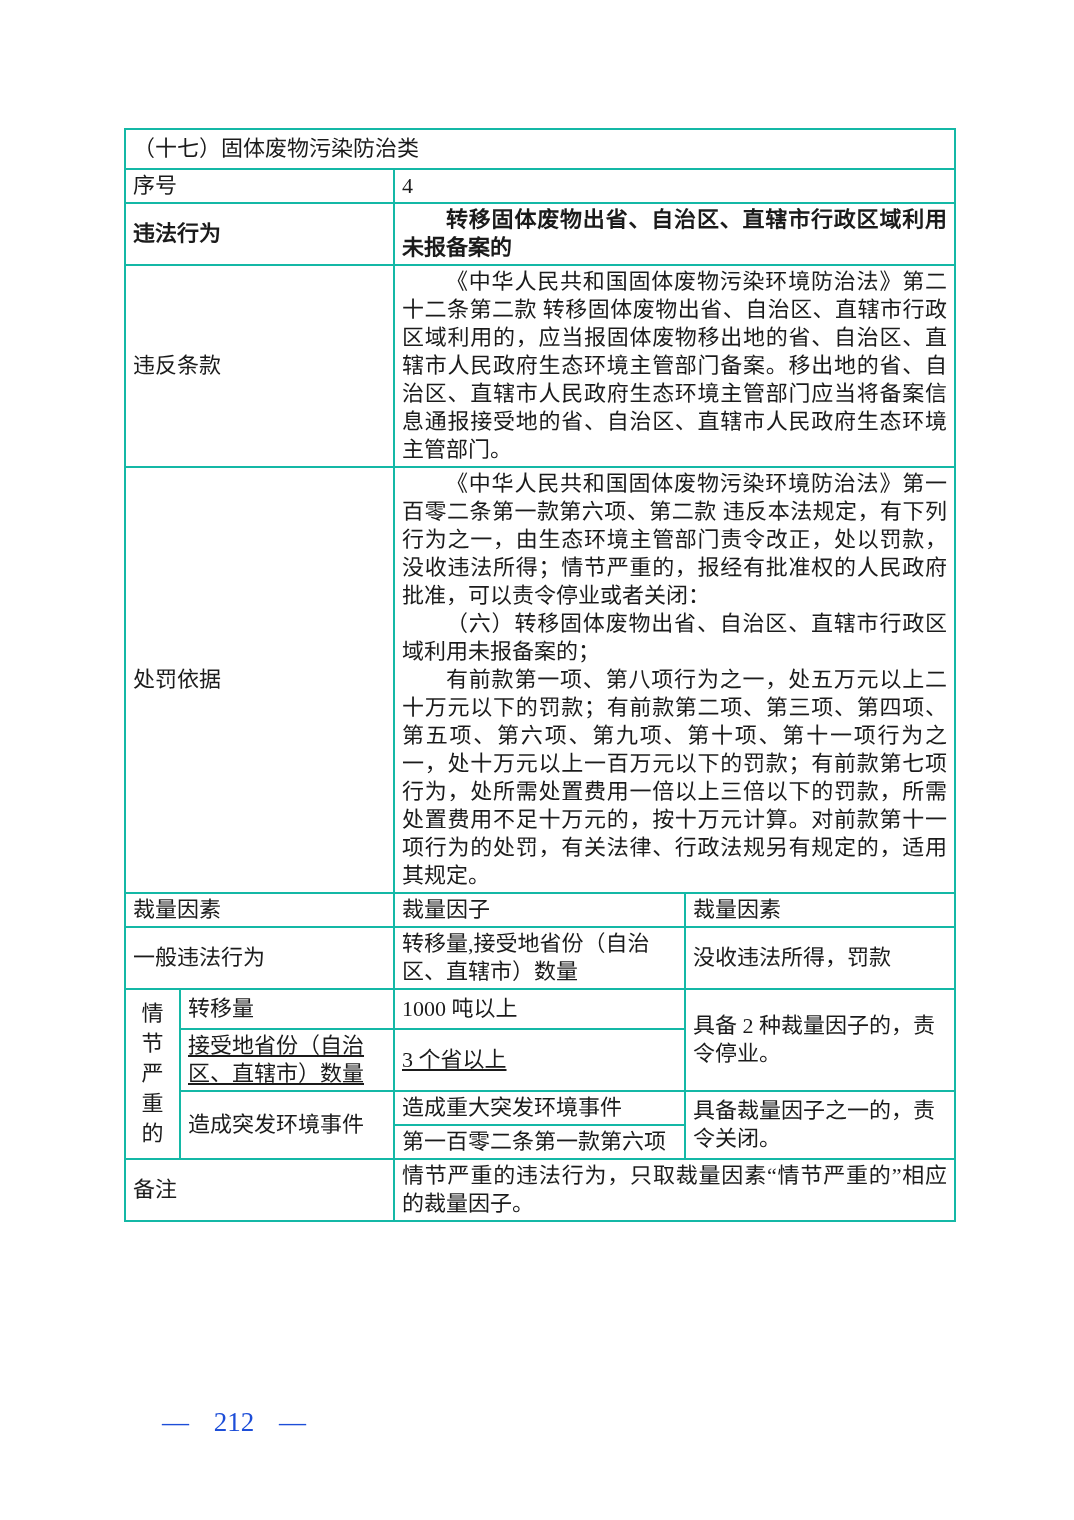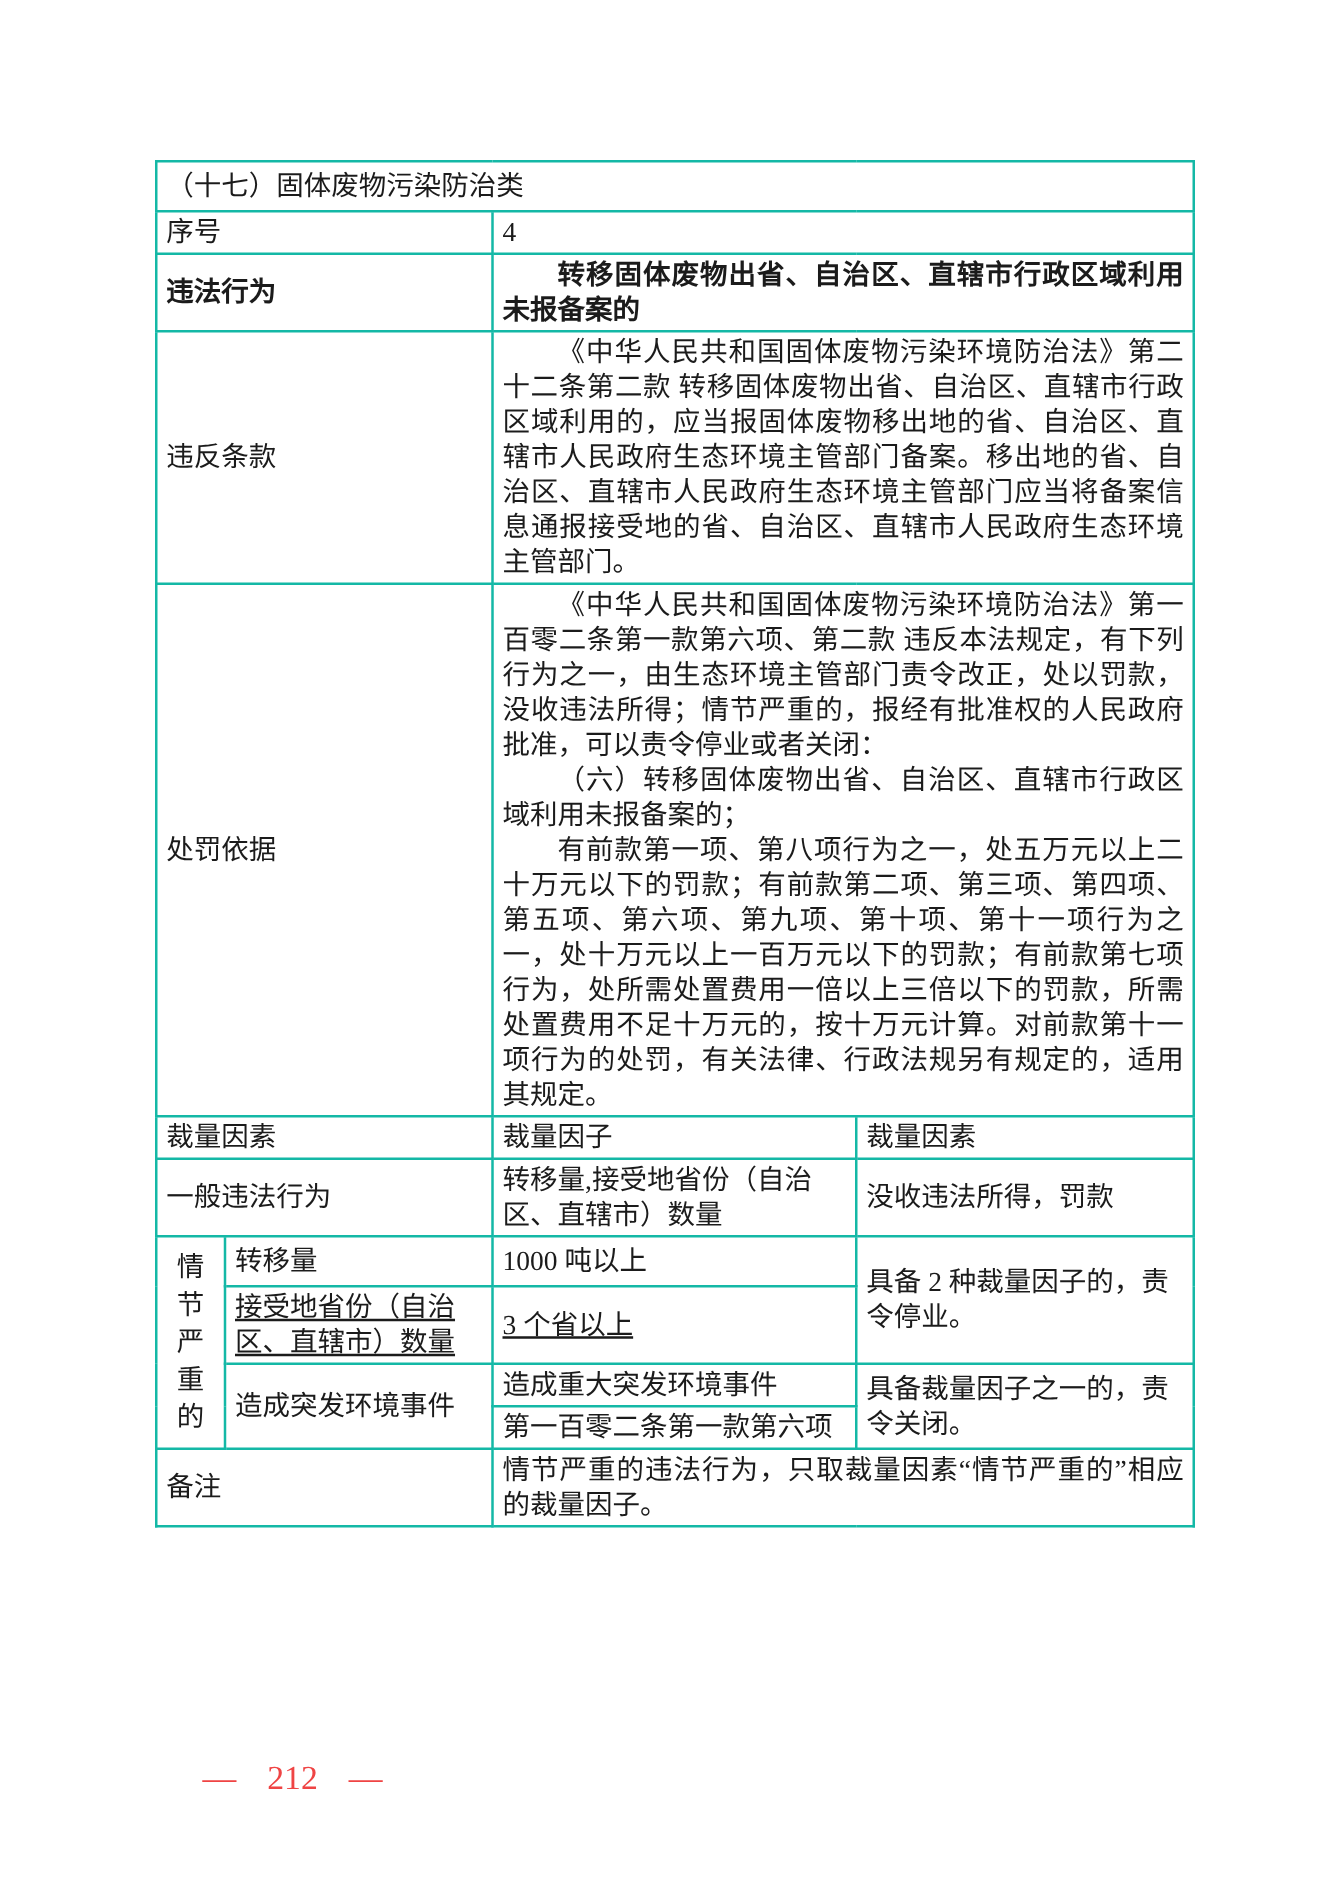--- a/index.html
+++ b/index.html
@@ -70,21 +70,21 @@
   td.top-align {
     vertical-align: top;
   }
   .page-footer {
     position: absolute;
     left: 162px;
     top: 1404px;
     font-size: 27px;
     line-height: 36px;
     word-spacing: 18px;
-    color: #ef4444;
+    color: #1d4ed8;
     white-space: nowrap;
   }
 </style>
 </head>
 <body>
 
 <div class="sheet">
 
   <table class="penalty">
     <colgroup>

